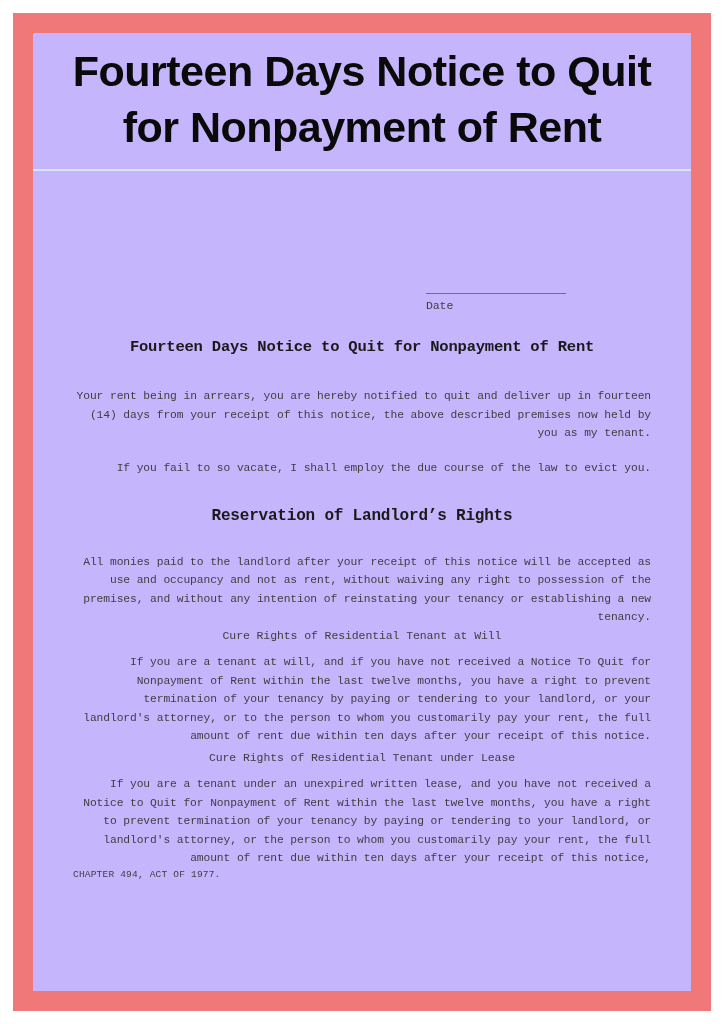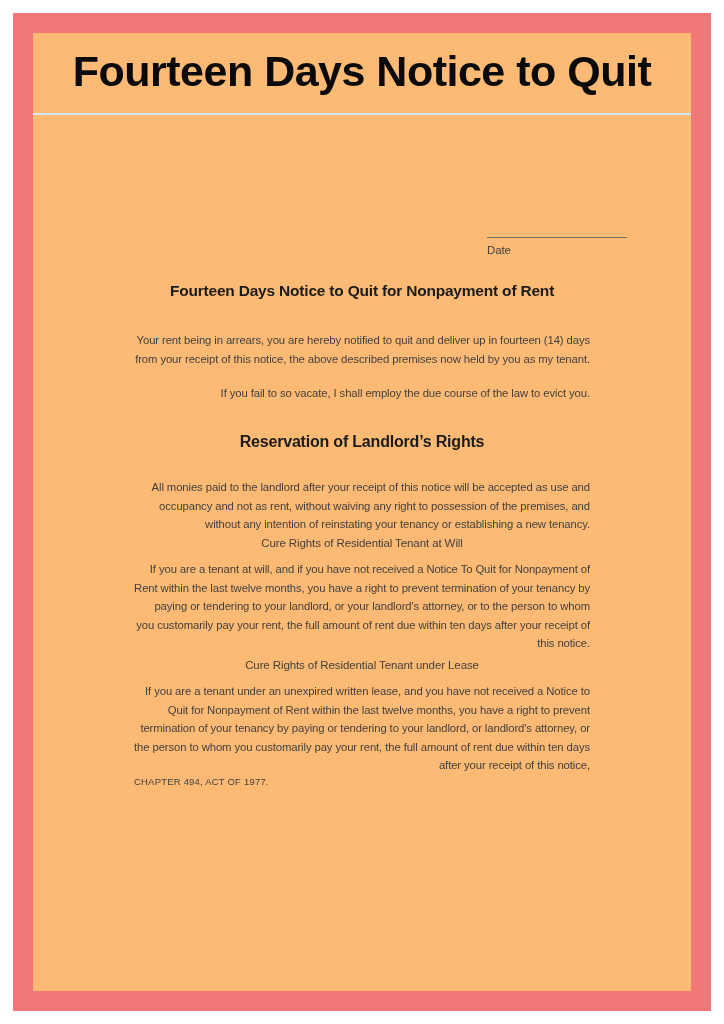--- a/index.html
+++ b/index.html
@@ -5,45 +5,46 @@
   * { margin: 0; padding: 0; box-sizing: border-box; }
   html, body { width: 724px; height: 1024px; overflow: hidden; background: #ffffff; }
   body { font-family: "Liberation Sans", "DejaVu Sans", sans-serif; }
 
   .canvas { position: relative; width: 724px; height: 1024px; background: #ffffff; }
 
   .frame {
     position: absolute;
     left: 13px; top: 13px; right: 13px; bottom: 13px;
     border: 20px solid #f17878;
-    background: #fdba74;
+    background: #c4b5fd;
   }
 
   .title-block {
     padding-top: 10px;
     text-align: center;
     font-weight: 700;
     font-size: 43px;
     line-height: 56px;
     letter-spacing: -0.5px;
     color: #0a0a0a;
   }
 
   .divider {
     margin-top: 14px;
     border-top: 2px solid #d9e7f3;
     height: 0;
   }
 
   .content {
-    padding: 0 101px;
+    padding: 0 40px;
     font-size: 11.3px;
     line-height: 18.5px;
     letter-spacing: -0.1px;
     color: #3f3f3f;
+    font-family: Liberation Mono, monospace;
   }
 
   .wline { border-bottom: 1px solid #6f6f6f; height: 1px; }
 
   .date-block { margin-top: 122px; margin-left: 353px; width: 140px; }
   .date-label { margin-top: 3px; font-size: 11.5px; }
 
   .form-rows { margin-top: 1px; }
   .form-row { display: flex; align-items: flex-end; height: 24px; }
   .form-label { width: 83px; flex: none; font-size: 11.5px; line-height: 14px; }
@@ -84,20 +85,21 @@
   .chapter-note { font-size: 9.5px; letter-spacing: 0.2px; line-height: 13px; }
 </style>
 </head>
 <body>
 
 <div class="canvas">
   <div class="frame">
 
     <div class="title-block">
       <div>Fourteen Days Notice to Quit</div>
+      <div>for Nonpayment of Rent</div>
     </div>
 
     <div class="divider"></div>
 
     <div class="content">
 
       <div class="date-block">
         <div class="wline"></div>
         <div class="date-label">Date</div>
       </div>

